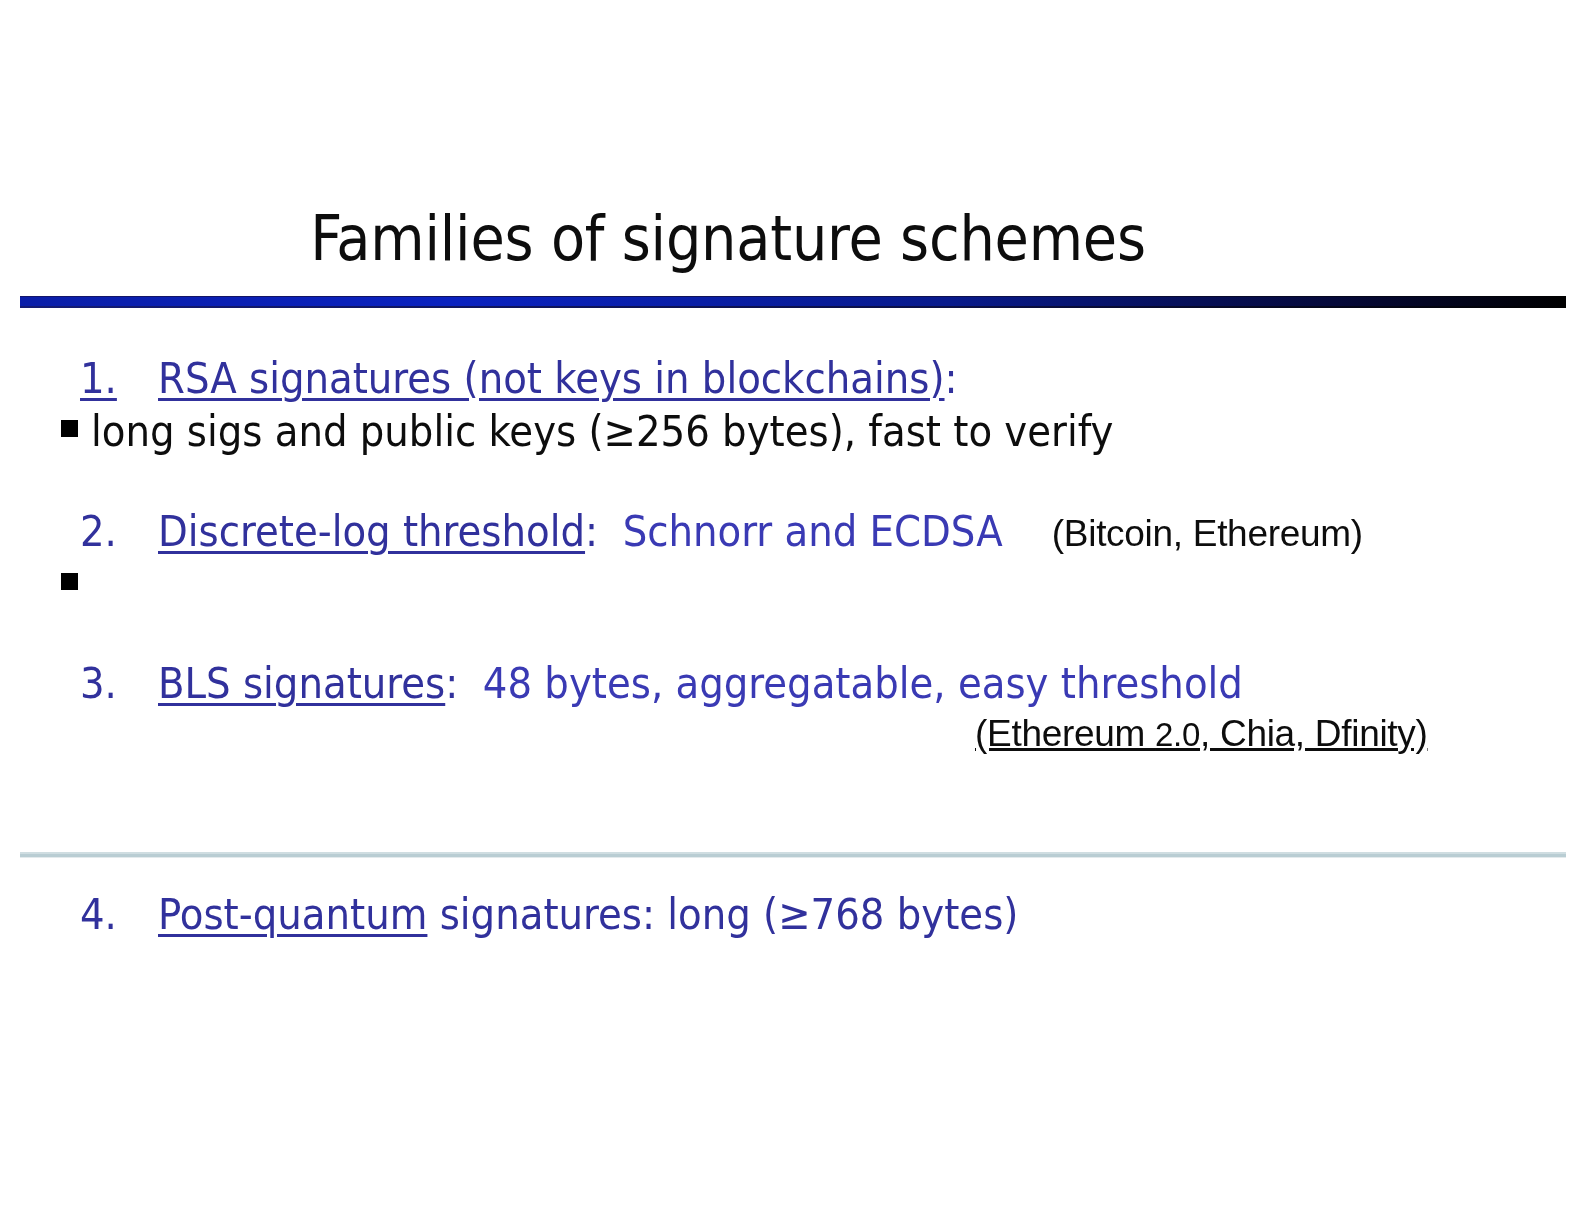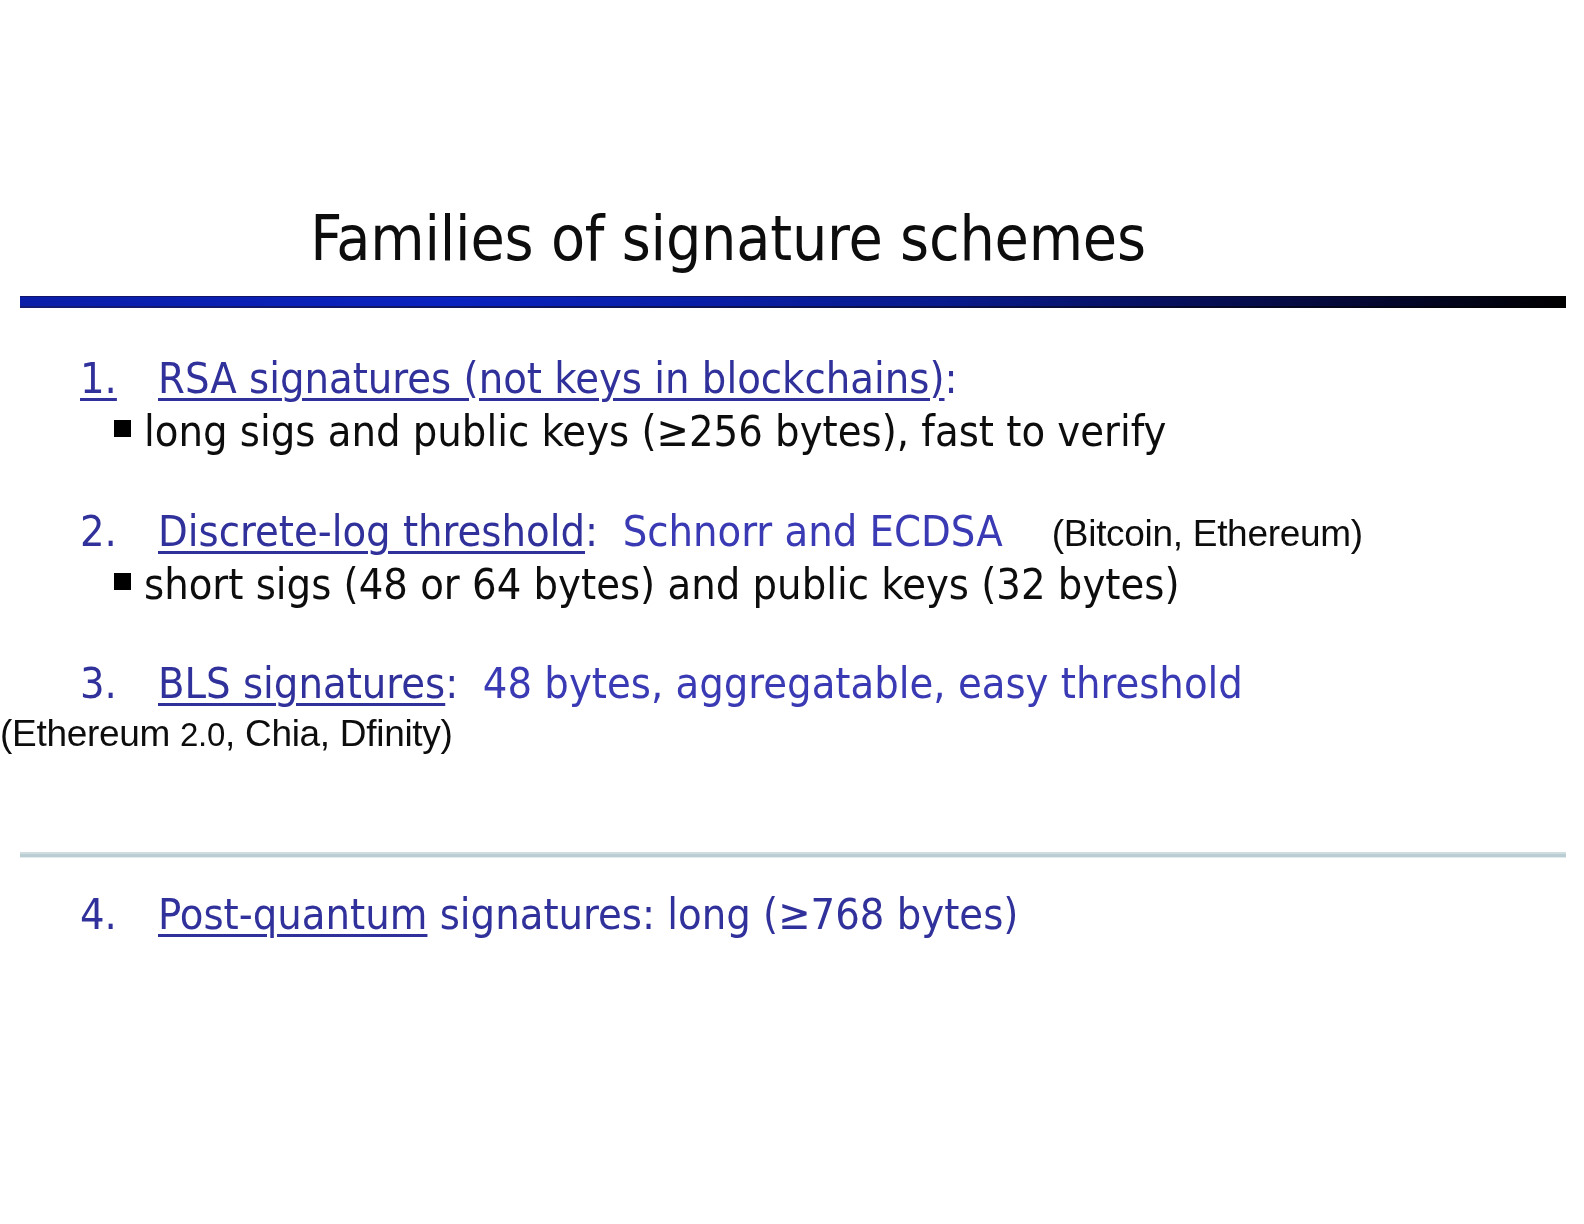--- a/index.html
+++ b/index.html
@@ -104,21 +104,21 @@
   .annot-small { font-size: 33px; }
 
   
   .sub-line {
     display: flex;
     align-items: baseline;
     font-family: "DejaVu Sans Condensed", "Liberation Sans Narrow", "Liberation Sans", sans-serif;
     font-size: 43px;
     line-height: 1.24;
     color: #0d0d0d;
-    padding-left: 114px;
+    padding-left: 61px;
     white-space: nowrap;
   }
   .sq-bullet {
     flex: 0 0 30px;
     width: 30px;
     position: relative;
     top: -1px;
   }
   .sq-bullet i {
     display: inline-block;
@@ -128,22 +128,24 @@
     vertical-align: middle;
     position: relative;
     top: -5px;
   }
 
   .trailing-line {
     font-family: "Liberation Sans", sans-serif;
     font-size: 37px;
     color: #0d0d0d;
     white-space: nowrap;
+    padding-left: 975px;
     line-height: 1.24;
     letter-spacing: -0.3px;
+    text-decoration: underline;
   }
   .gap-md { height: 46px; }
 
   
   #lower-rule {
     position: absolute;
     top: 852px;
     left: 20px;
     width: 1546px;
     height: 6px;
@@ -195,21 +197,20 @@
 
   <div class="gap-md"></div>
 
   <div class="list-item">
     <div class="item-line">
       <span class="item-num">2.</span>
       <span class="item-text"><span class="u">Discrete-log threshold</span><span>:</span>&nbsp;&nbsp;<span class="blue-mid">Schnorr and  ECDSA</span>&nbsp;&nbsp;&nbsp;&nbsp;<span class="annot">(Bitcoin, Ethereum)</span></span>
     </div>
     <div class="sub-line">
       <span class="sq-bullet"><i></i></span>
-      <span>short sigs (48 or 64 bytes) and public keys (32 bytes)</span>
     </div>
   </div>
 
   <div class="gap-md"></div>
 
   <div class="list-item">
     <div class="item-line">
       <span class="item-num">3.</span>
       <span class="item-text"><span class="u">BLS signatures</span><span>:</span>&nbsp;&nbsp;<span class="blue-mid">48 bytes,   aggregatable,   easy threshold</span></span>
     </div>

